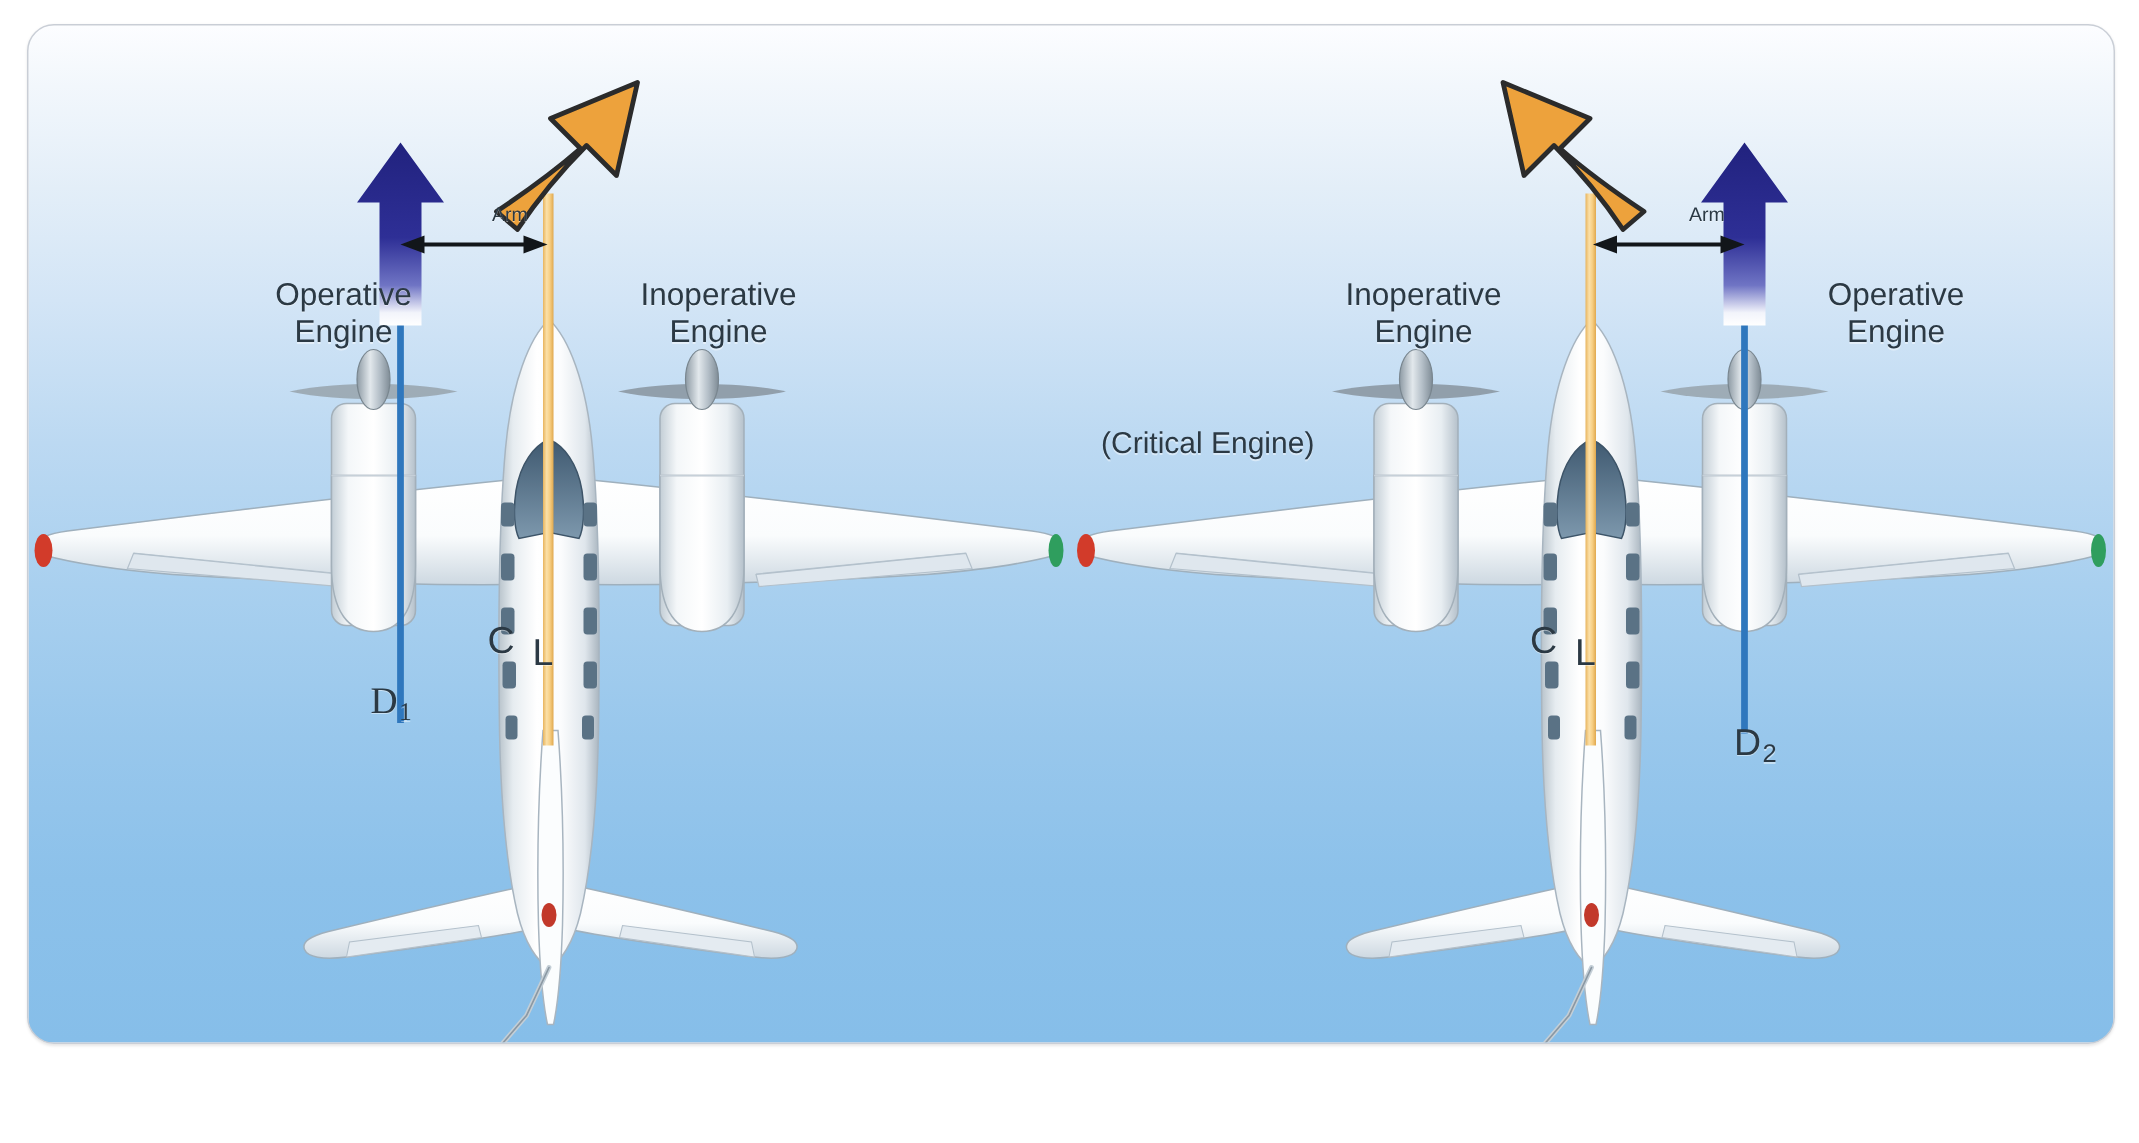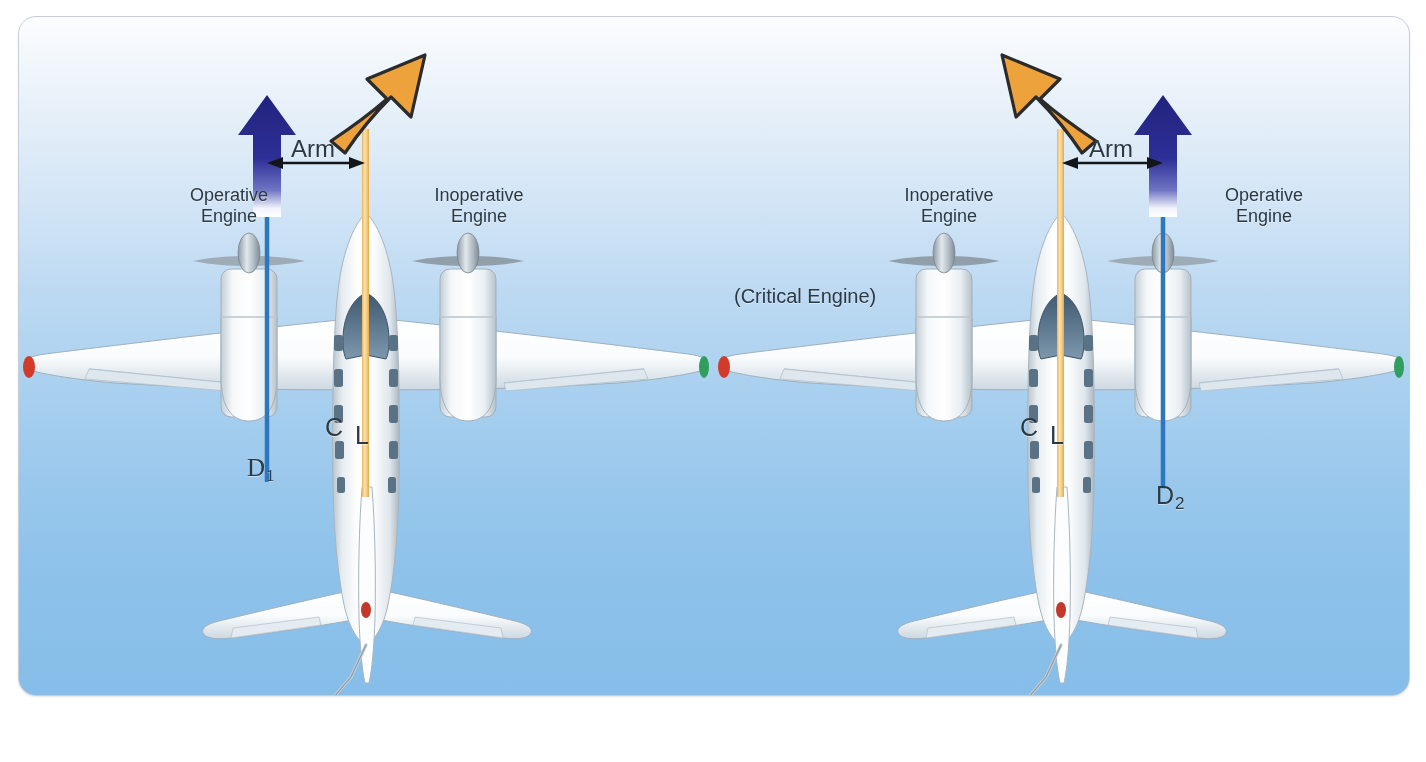--- a/index.html
+++ b/index.html
@@ -50,26 +50,26 @@
   
   .lbl {
     position: absolute;
     color: #2b3944;
     font-family: "Liberation Sans", sans-serif;
     line-height: 1.18;
     white-space: nowrap;
     text-shadow: 0 1px 0 rgba(255,255,255,0.45);
   }
   .engine-label {
-    font-size: 18px;
+    font-size: 21px;
     text-align: center;
     font-weight: 400;
   }
   .critical-label { font-size: 20px; }
-  .arm-label { font-size: 24px; }
+  .arm-label { font-size: 13px; margin-left: 37px; }
   .dlabel { font-size: 25px; }
   .dlabel sub {
     font-size: 17px;
     vertical-align: baseline;
     position: relative;
     top: 5px;
     left: 1px;
   }
   .cl-label { font-size: 25px; letter-spacing: 2px; }
 

